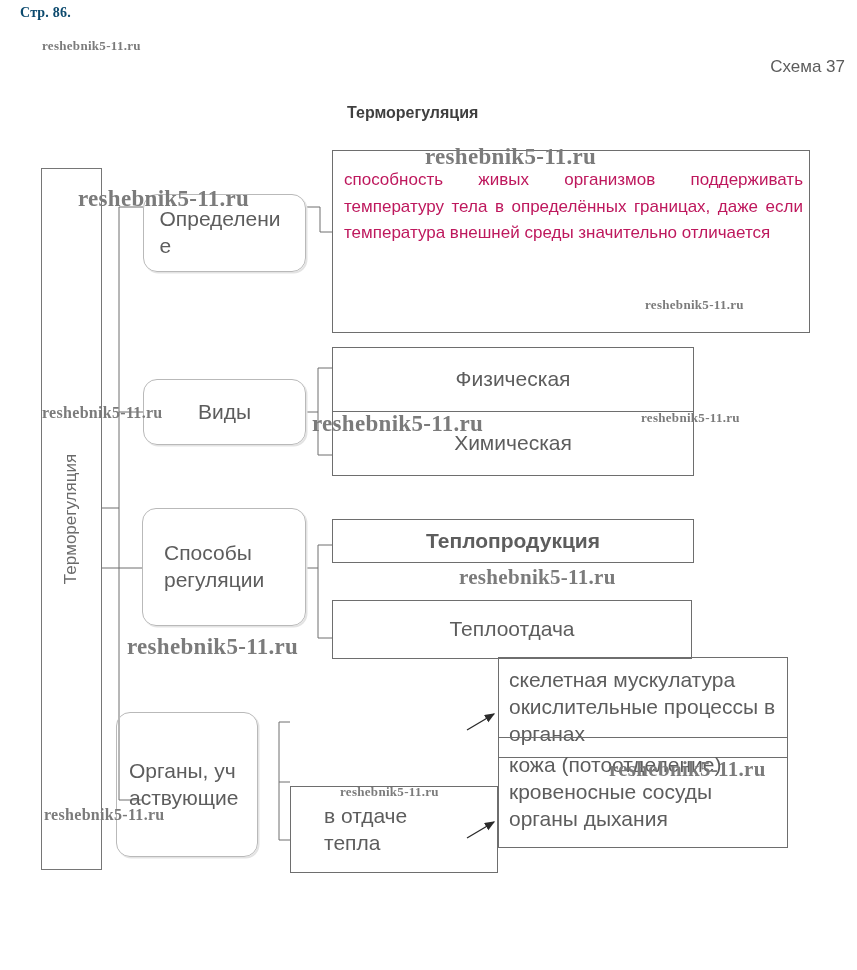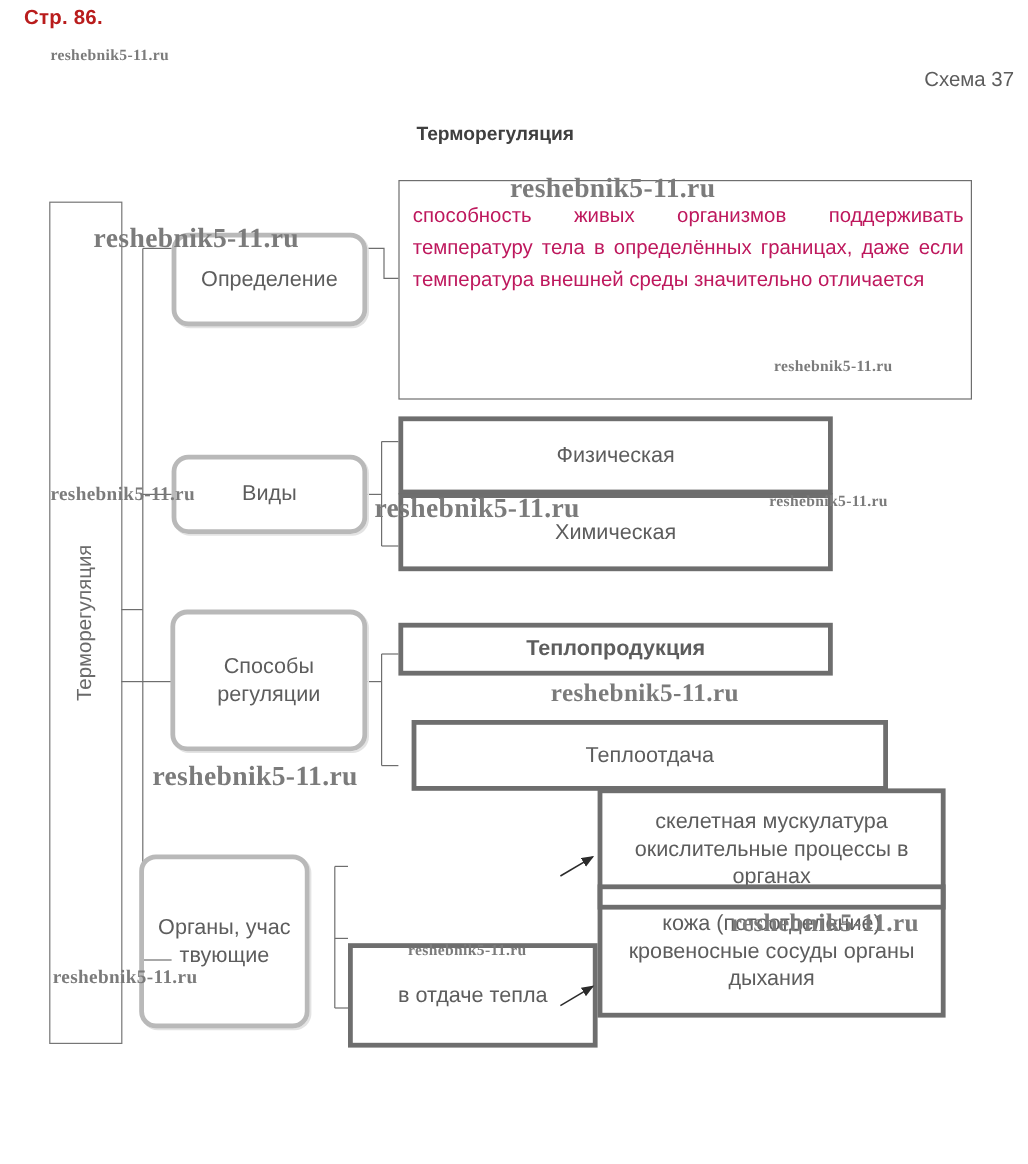--- a/index.html
+++ b/index.html
@@ -17,24 +17,25 @@
     height: 970px;
     overflow: hidden;
     background: #ffffff;
   }
 
   
   .page-label {
     position: absolute;
     left: 20px;
     top: 5px;
-    font-size: 17px;
+    font-size: 14px;
     font-weight: bold;
-    color: #b91c1c;
+    color: #0c4a6e;
     letter-spacing: .2px;
+    font-family: Liberation Serif, serif;
   }
   .scheme-label {
     position: absolute;
     right: 12px;
     top: 57px;
     font-size: 17px;
     color: #5c5c5c;
   }
   .diagram-title {
     position: absolute;
@@ -58,27 +59,27 @@
   }
   .wm.sm  { font-size: 13px; }
   .wm.md  { font-size: 16px; }
   .wm.lg  { font-size: 21px; }
   .wm.xl  { font-size: 23px; }
 
   
   .box {
     position: absolute;
     box-sizing: border-box;
-    border: 4px solid #84cc16;
+    border: 1px solid #84cc16;
     background: transparent;
     display: flex;
     align-items: center;
     justify-content: center;
-    text-align: center;
-    font-size: 18px;
+    text-align: left;
+    font-size: 21px;
     color: #5d5d5d;
     line-height: 1.28;
     z-index: 10;
   }
   .box.round {
     border-radius: 14px;
     border-color: #b9b9b9;
     box-shadow: 1.5px 1.5px 0 0 #e3e3e3;
   }
   .box.sq { border-color: #6e6e6e; }
@@ -229,21 +230,21 @@
   <div class="box sq" style="left:332px; top:411px; width:362px; height:65px;">
     <span>Химическая</span>
   </div>
 
   <div class="box round pad" style="left:142px; top:508px; width:164px; height:118px;">
     <span style="display:block; max-width:120px;">Способы регуляции</span>
   </div>
   <div class="box sq" style="left:332px; top:519px; width:362px; height:44px;font-weight:bold;">
     <span>Теплопродукция</span>
   </div>
-  <div class="box sq" style="left:332px; top:600px; width:397px; height:59px;margin-left:11px;">
+  <div class="box sq" style="left:332px; top:600px; width:360px; height:59px;">
     <span>Теплоотдача</span>
   </div>
 
   <div class="box round pad" style="left:116px; top:712px; width:142px; height:145px;">
     <span style="display:block; max-width:116px;
           word-break:break-all; overflow-wrap:anywhere;">Органы, участвующие</span>
   </div>
 
   <div class="box sq" style="left:290px; top:786px; width:208px; height:87px;">
     <span style="display:block; max-width:140px;">в отдаче тепла</span>

